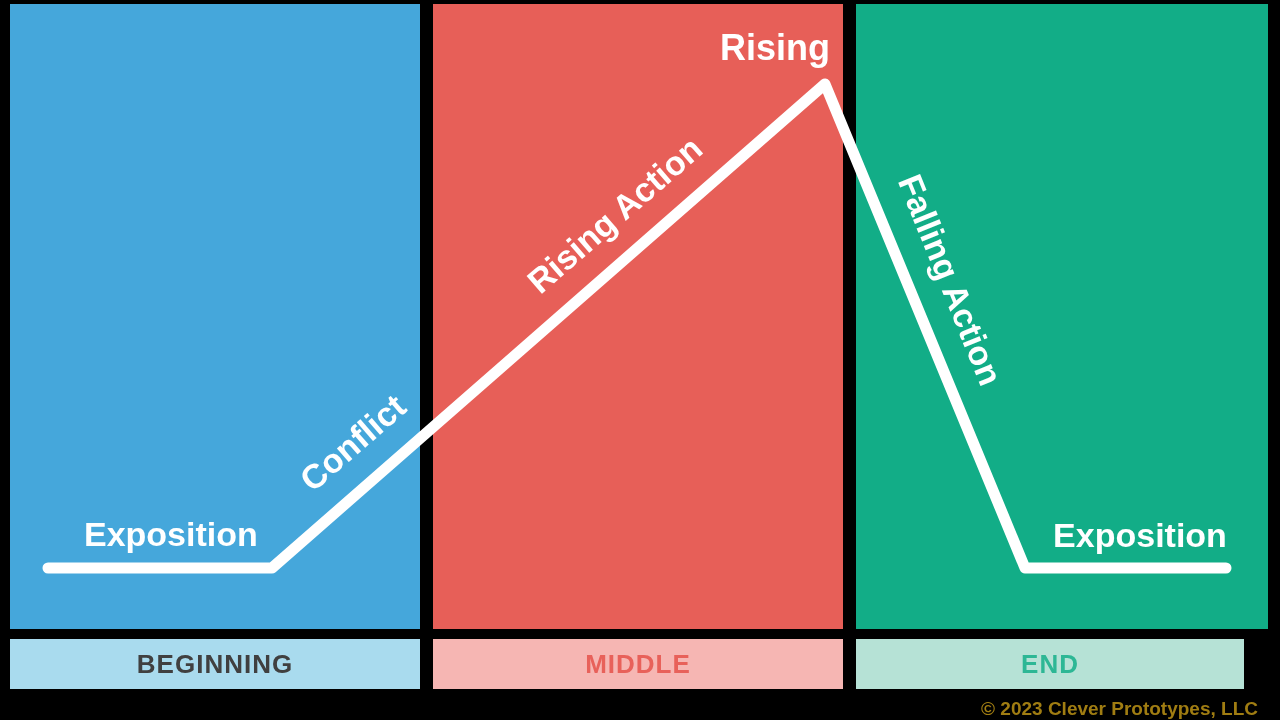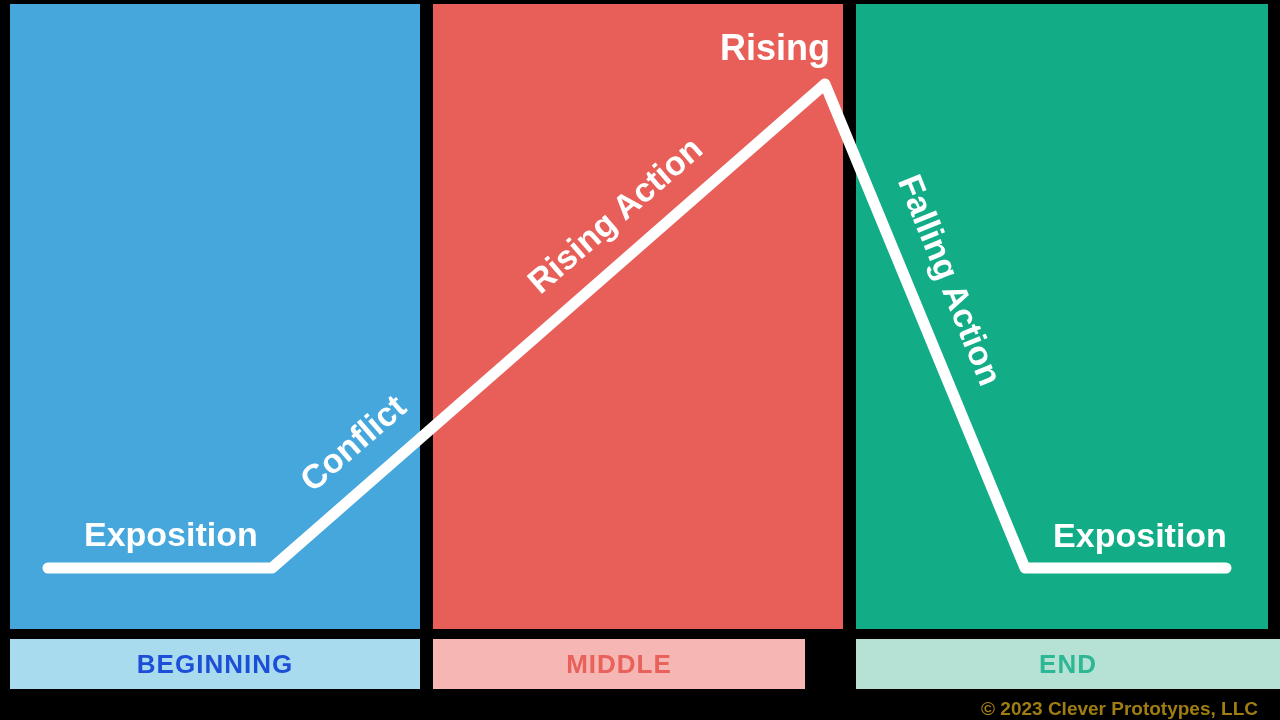--- a/index.html
+++ b/index.html
@@ -73,23 +73,23 @@
   .footer-box {
     position: absolute;
     top: 639px;
     height: 50px;
     display: flex;
     align-items: center;
     justify-content: center;
     font-size: 26px;
     letter-spacing: 1px;
   }
-  .footer-beginning { left: 10px;  width: 410px; background: #a9dbee; color: #1d4ed8; }
-  .footer-middle    { left: 433px; width: 372px; background: #f6b6b3; color: #e8615a; }
-  .footer-end       { left: 856px; width: 424px; background: #b6e2d6; color: #2db795; }
+  .footer-beginning { left: 10px;  width: 410px; background: #a9dbee; color: #404040; }
+  .footer-middle    { left: 433px; width: 410px; background: #f6b6b3; color: #e8615a; }
+  .footer-end       { left: 856px; width: 388px; background: #b6e2d6; color: #2db795; }
 
   .copyright {
     position: absolute;
     right: 22px;
     top: 698px;
     font-size: 19px;
     color: #a07d12;
     white-space: nowrap;
   }
 </style>

